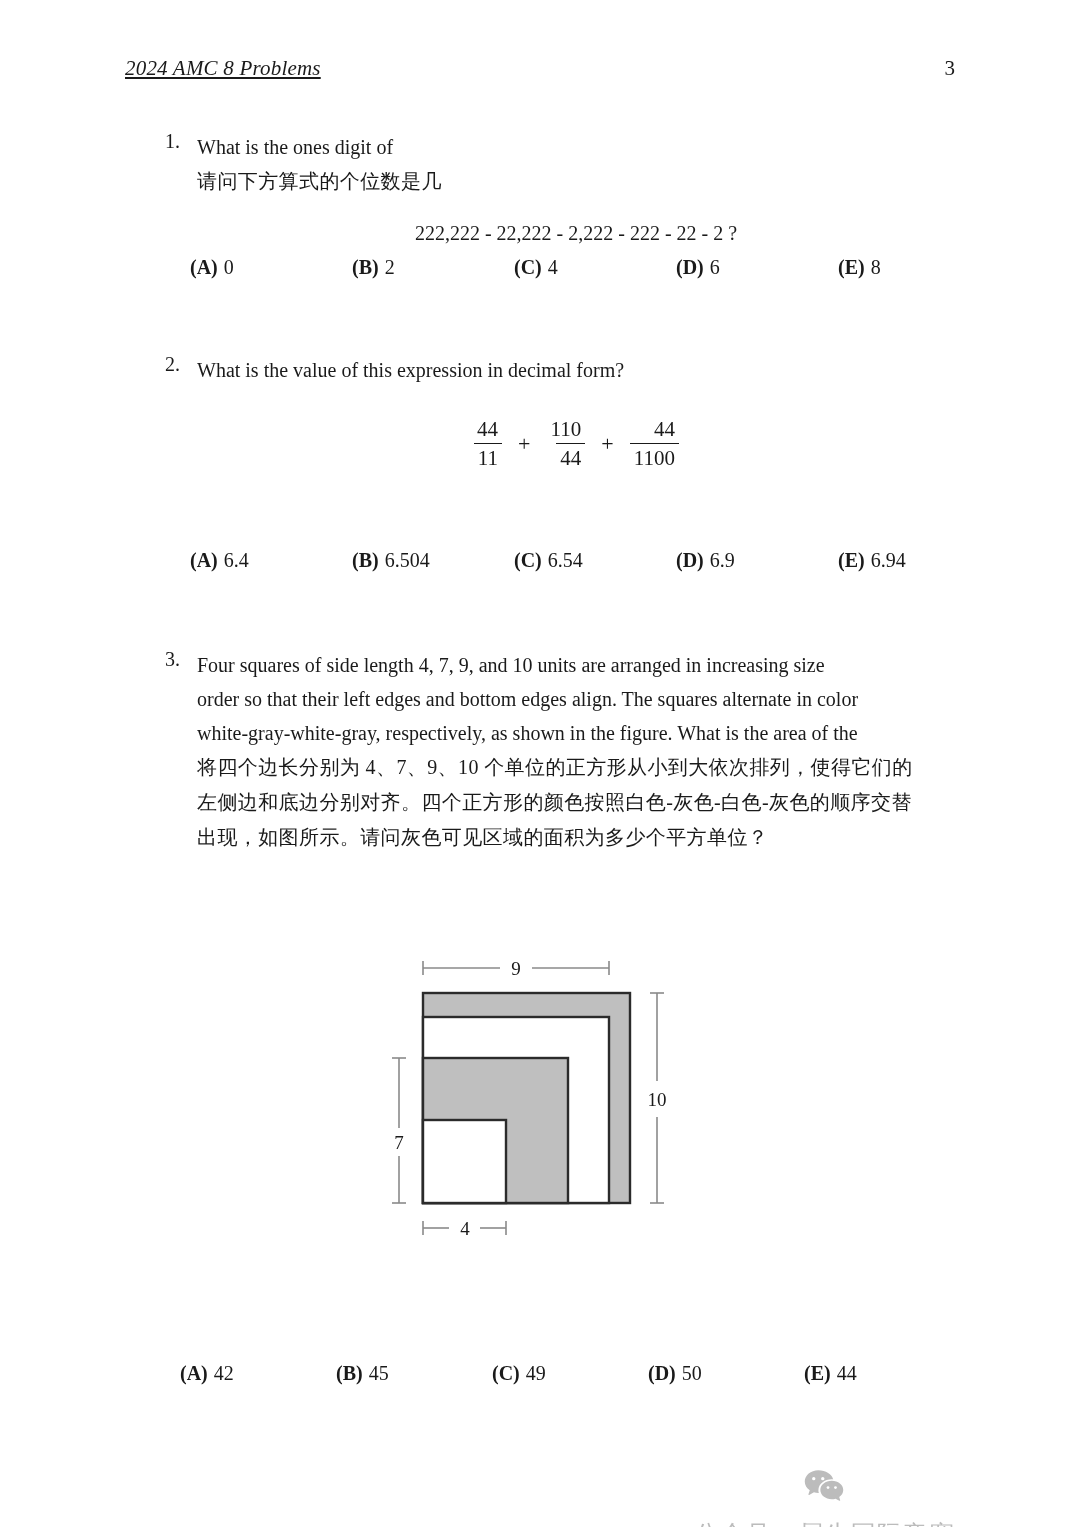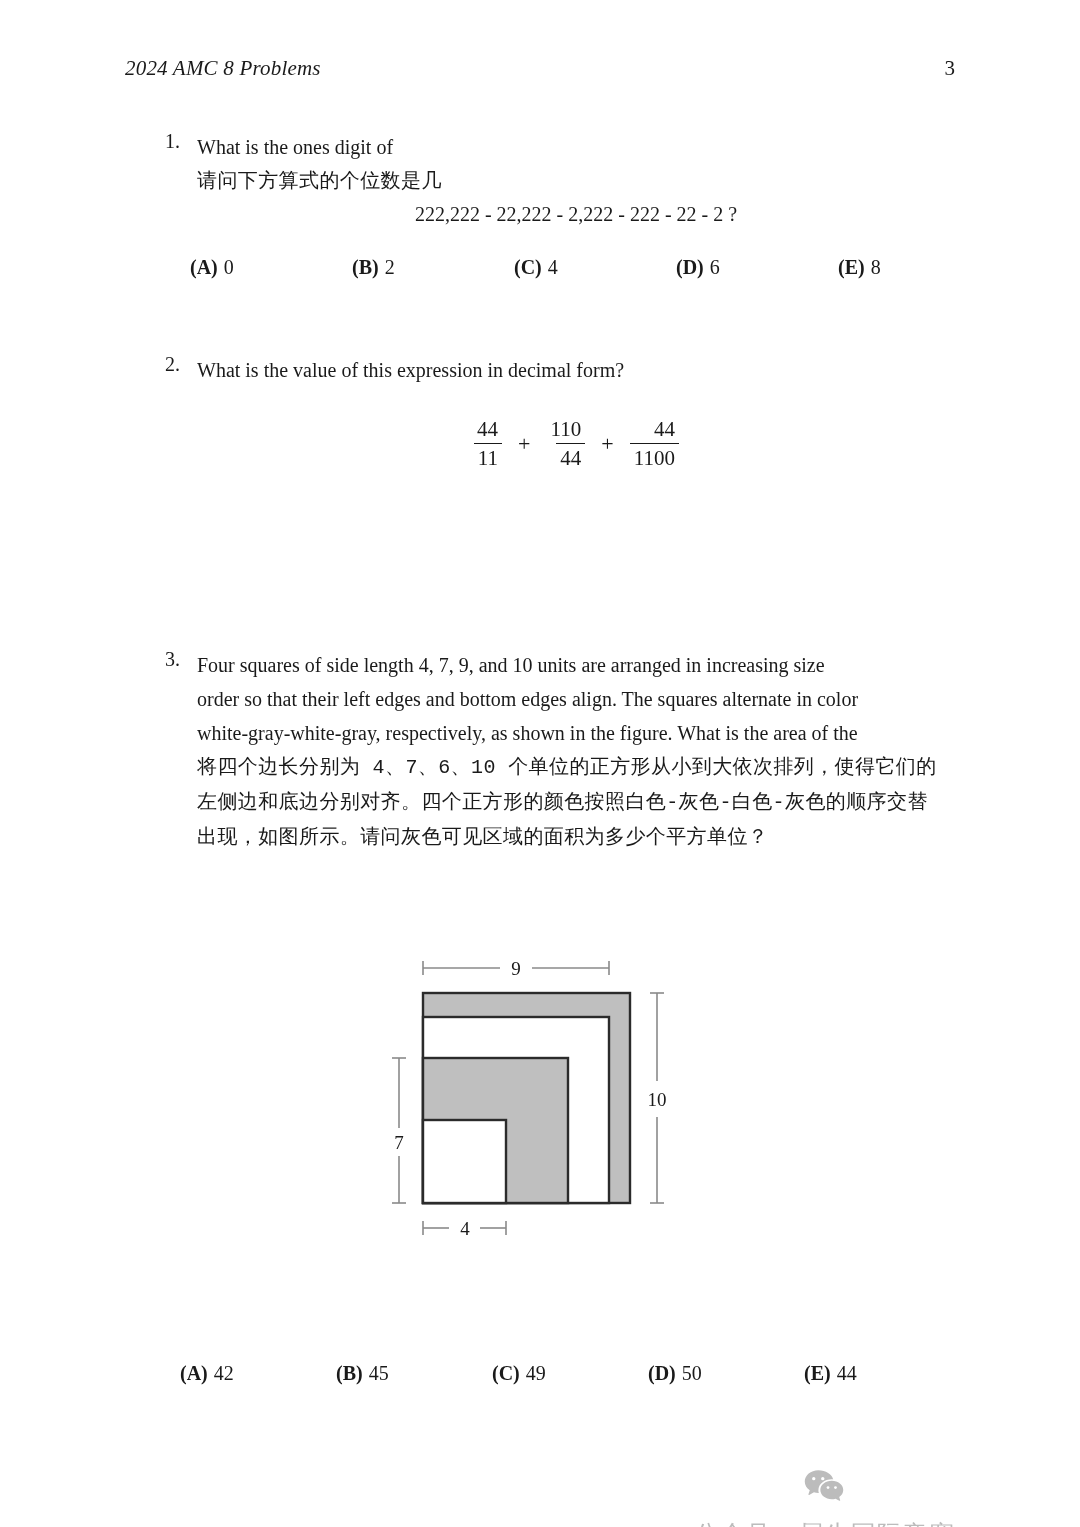--- a/index.html
+++ b/index.html
@@ -30,20 +30,21 @@
     height: 30px;
   }
   .runhead-title {
     position: absolute;
     left: 0;
     top: 0;
     font-style: italic;
     font-size: 21px;
     letter-spacing: 0.2px;
     white-space: nowrap;
+    text-decoration: underline;
   }
   .runhead-page {
     position: absolute;
     right: 0;
     top: 0;
     font-size: 21px;
   }
 
   
   .problem {
@@ -65,21 +66,21 @@
   .en-line {
     font-size: 20px;
     line-height: 34px;
     text-align: justify;
     text-justify: inter-word;
   }
   .en-line.nojust { text-align: left; }
   .zh-line {
     font-size: 20px;
     line-height: 35px;
-    font-family: Liberation Mono, monospace;
+    font-family: Liberation Serif, serif;
     letter-spacing: 0.4px;
   }
 
   
   .display-math {
     text-align: center;
     font-size: 20px;
     margin-top: 14px;
   }
   .mathrow {
@@ -157,21 +158,21 @@
   <div class="runhead">
     <div class="runhead-title">2024 AMC 8 Problems</div>
     <div class="runhead-page">3</div>
   </div>
 
   <div class="problem" style="top:130px;">
     <div class="prob-num">1.</div>
     <div class="prob-body">
       <div class="en-line nojust">What is the ones digit of</div>
       <div class="zh-line">请问下方算式的个位数是几</div>
-      <div class="display-math" style="margin-top:4px;">222,222 - 22,222 - 2,222 - 222 - 22 - 2 ?</div>
+      <div class="display-math" style="margin-top:23px;">222,222 - 22,222 - 2,222 - 222 - 22 - 2 ?</div>
     </div>
   </div>
 
   <div class="choices" style="top:256px;">
     <div class="choice" style="left:40px;"><span class="lab">(A)</span><span class="val">0</span></div>
     <div class="choice" style="left:202px;"><span class="lab">(B)</span><span class="val">2</span></div>
     <div class="choice" style="left:364px;"><span class="lab">(C)</span><span class="val">4</span></div>
     <div class="choice" style="left:526px;"><span class="lab">(D)</span><span class="val">6</span></div>
     <div class="choice" style="left:688px;"><span class="lab">(E)</span><span class="val">8</span></div>
   </div>
@@ -195,28 +196,35 @@
           <span class="op">+</span>
           <span class="frac">
             <span class="num">44</span>
             <span class="den">1100</span>
           </span>
         </span>
       </div>
     </div>
   </div>
 
+  <div class="choices" style="top:549px;">
+    <div class="choice" style="left:40px;"><span class="lab">(A)</span><span class="val">6.4</span></div>
+    <div class="choice" style="left:202px;"><span class="lab">(B)</span><span class="val">6.504</span></div>
+    <div class="choice" style="left:364px;"><span class="lab">(C)</span><span class="val">6.54</span></div>
+    <div class="choice" style="left:526px;"><span class="lab">(D)</span><span class="val">6.9</span></div>
+    <div class="choice" style="left:688px;"><span class="lab">(E)</span><span class="val">6.94</span></div>
+  </div>
 
   <div class="problem" style="top:648px;">
     <div class="prob-num">3.</div>
     <div class="prob-body">
       <div class="en-line">Four squares of side length 4, 7, 9, and 10 units are arranged in increasing size</div>
       <div class="en-line">order so that their left edges and bottom edges align. The squares alternate in color</div>
       <div class="en-line">white-gray-white-gray, respectively, as shown in the figure. What is the area of the</div>
-      <div class="zh-line">将四个边长分别为 4、7、6、10 个单位的正方形从小到大依次排列，使得它们的</div>
+      <div class="zh-line">将四个边长分别为 4、7、9、10 个单位的正方形从小到大依次排列，使得它们的</div>
       <div class="zh-line">左侧边和底边分别对齐。四个正方形的颜色按照白色-灰色-白色-灰色的顺序交替</div>
       <div class="zh-line">出现，如图所示。请问灰色可见区域的面积为多少个平方单位？</div>
     </div>
   </div>
 
   <div id="figure">
     <svg class="fig-svg" width="330" height="320" viewBox="0 0 330 320">
 
       <rect x="53" y="53" width="207" height="210" fill="#bfbfbf" stroke="#2b2b2b" stroke-width="2.4"></rect>
 

